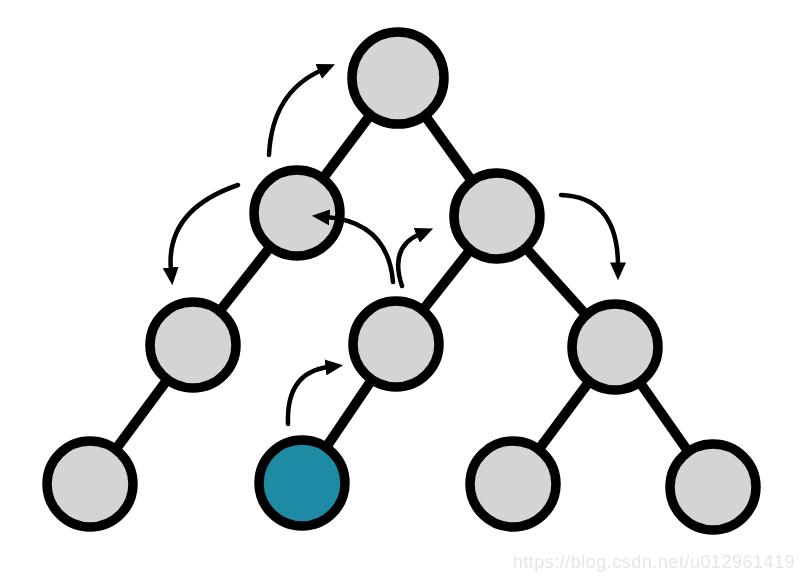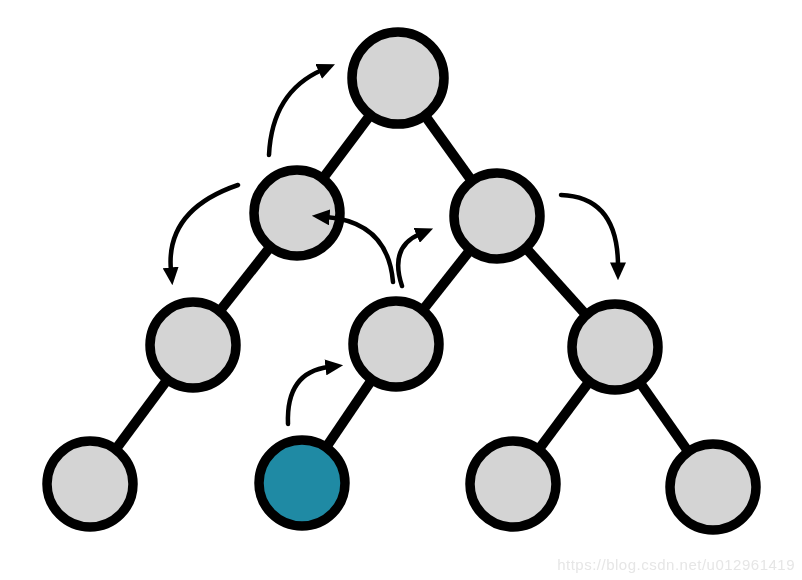--- a/index.html
+++ b/index.html
@@ -17,21 +17,21 @@
   }
   .diagram-svg {
     position: absolute;
     left: 0;
     top: 0;
   }
   .watermark {
     position: absolute;
     right: 7px;
     bottom: 7px;
-    font-size: 15px;
+    font-size: 18px;
     color: #e6e6e6;
     letter-spacing: 0.5px;
     user-select: none;
     white-space: nowrap;
   }
 </style>
 </head>
 <body>
 
 <div class="stage">

